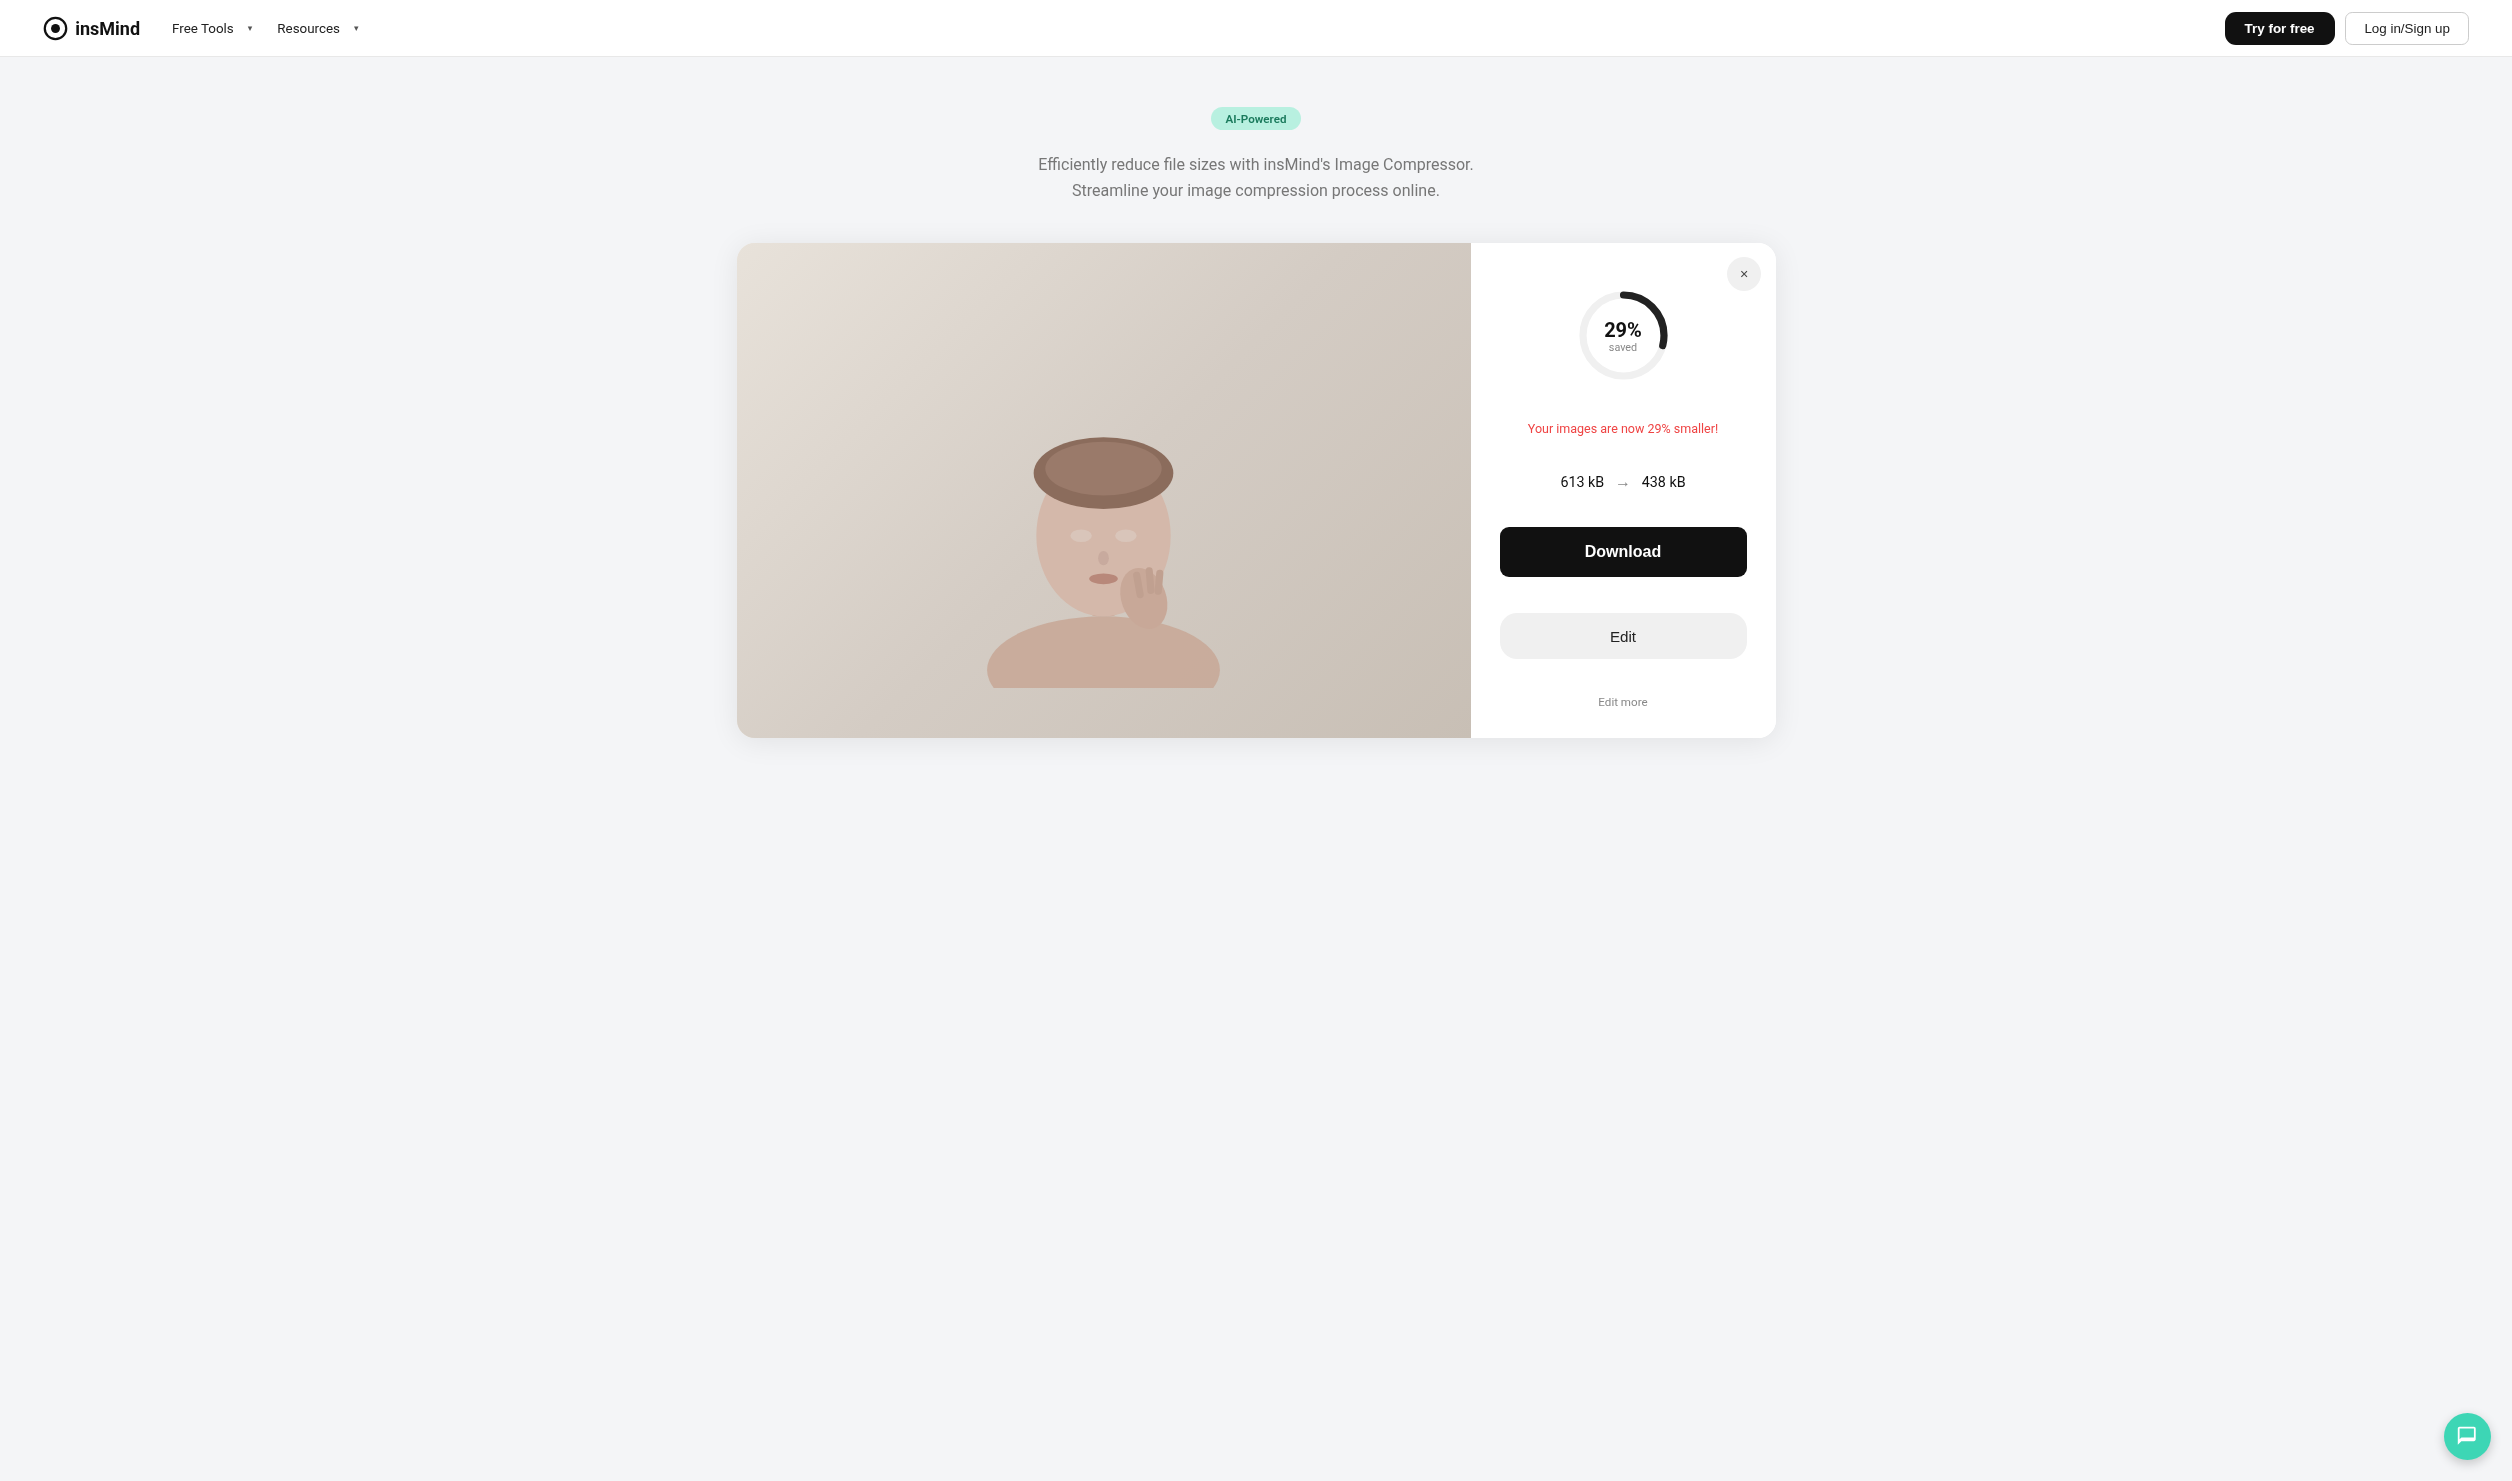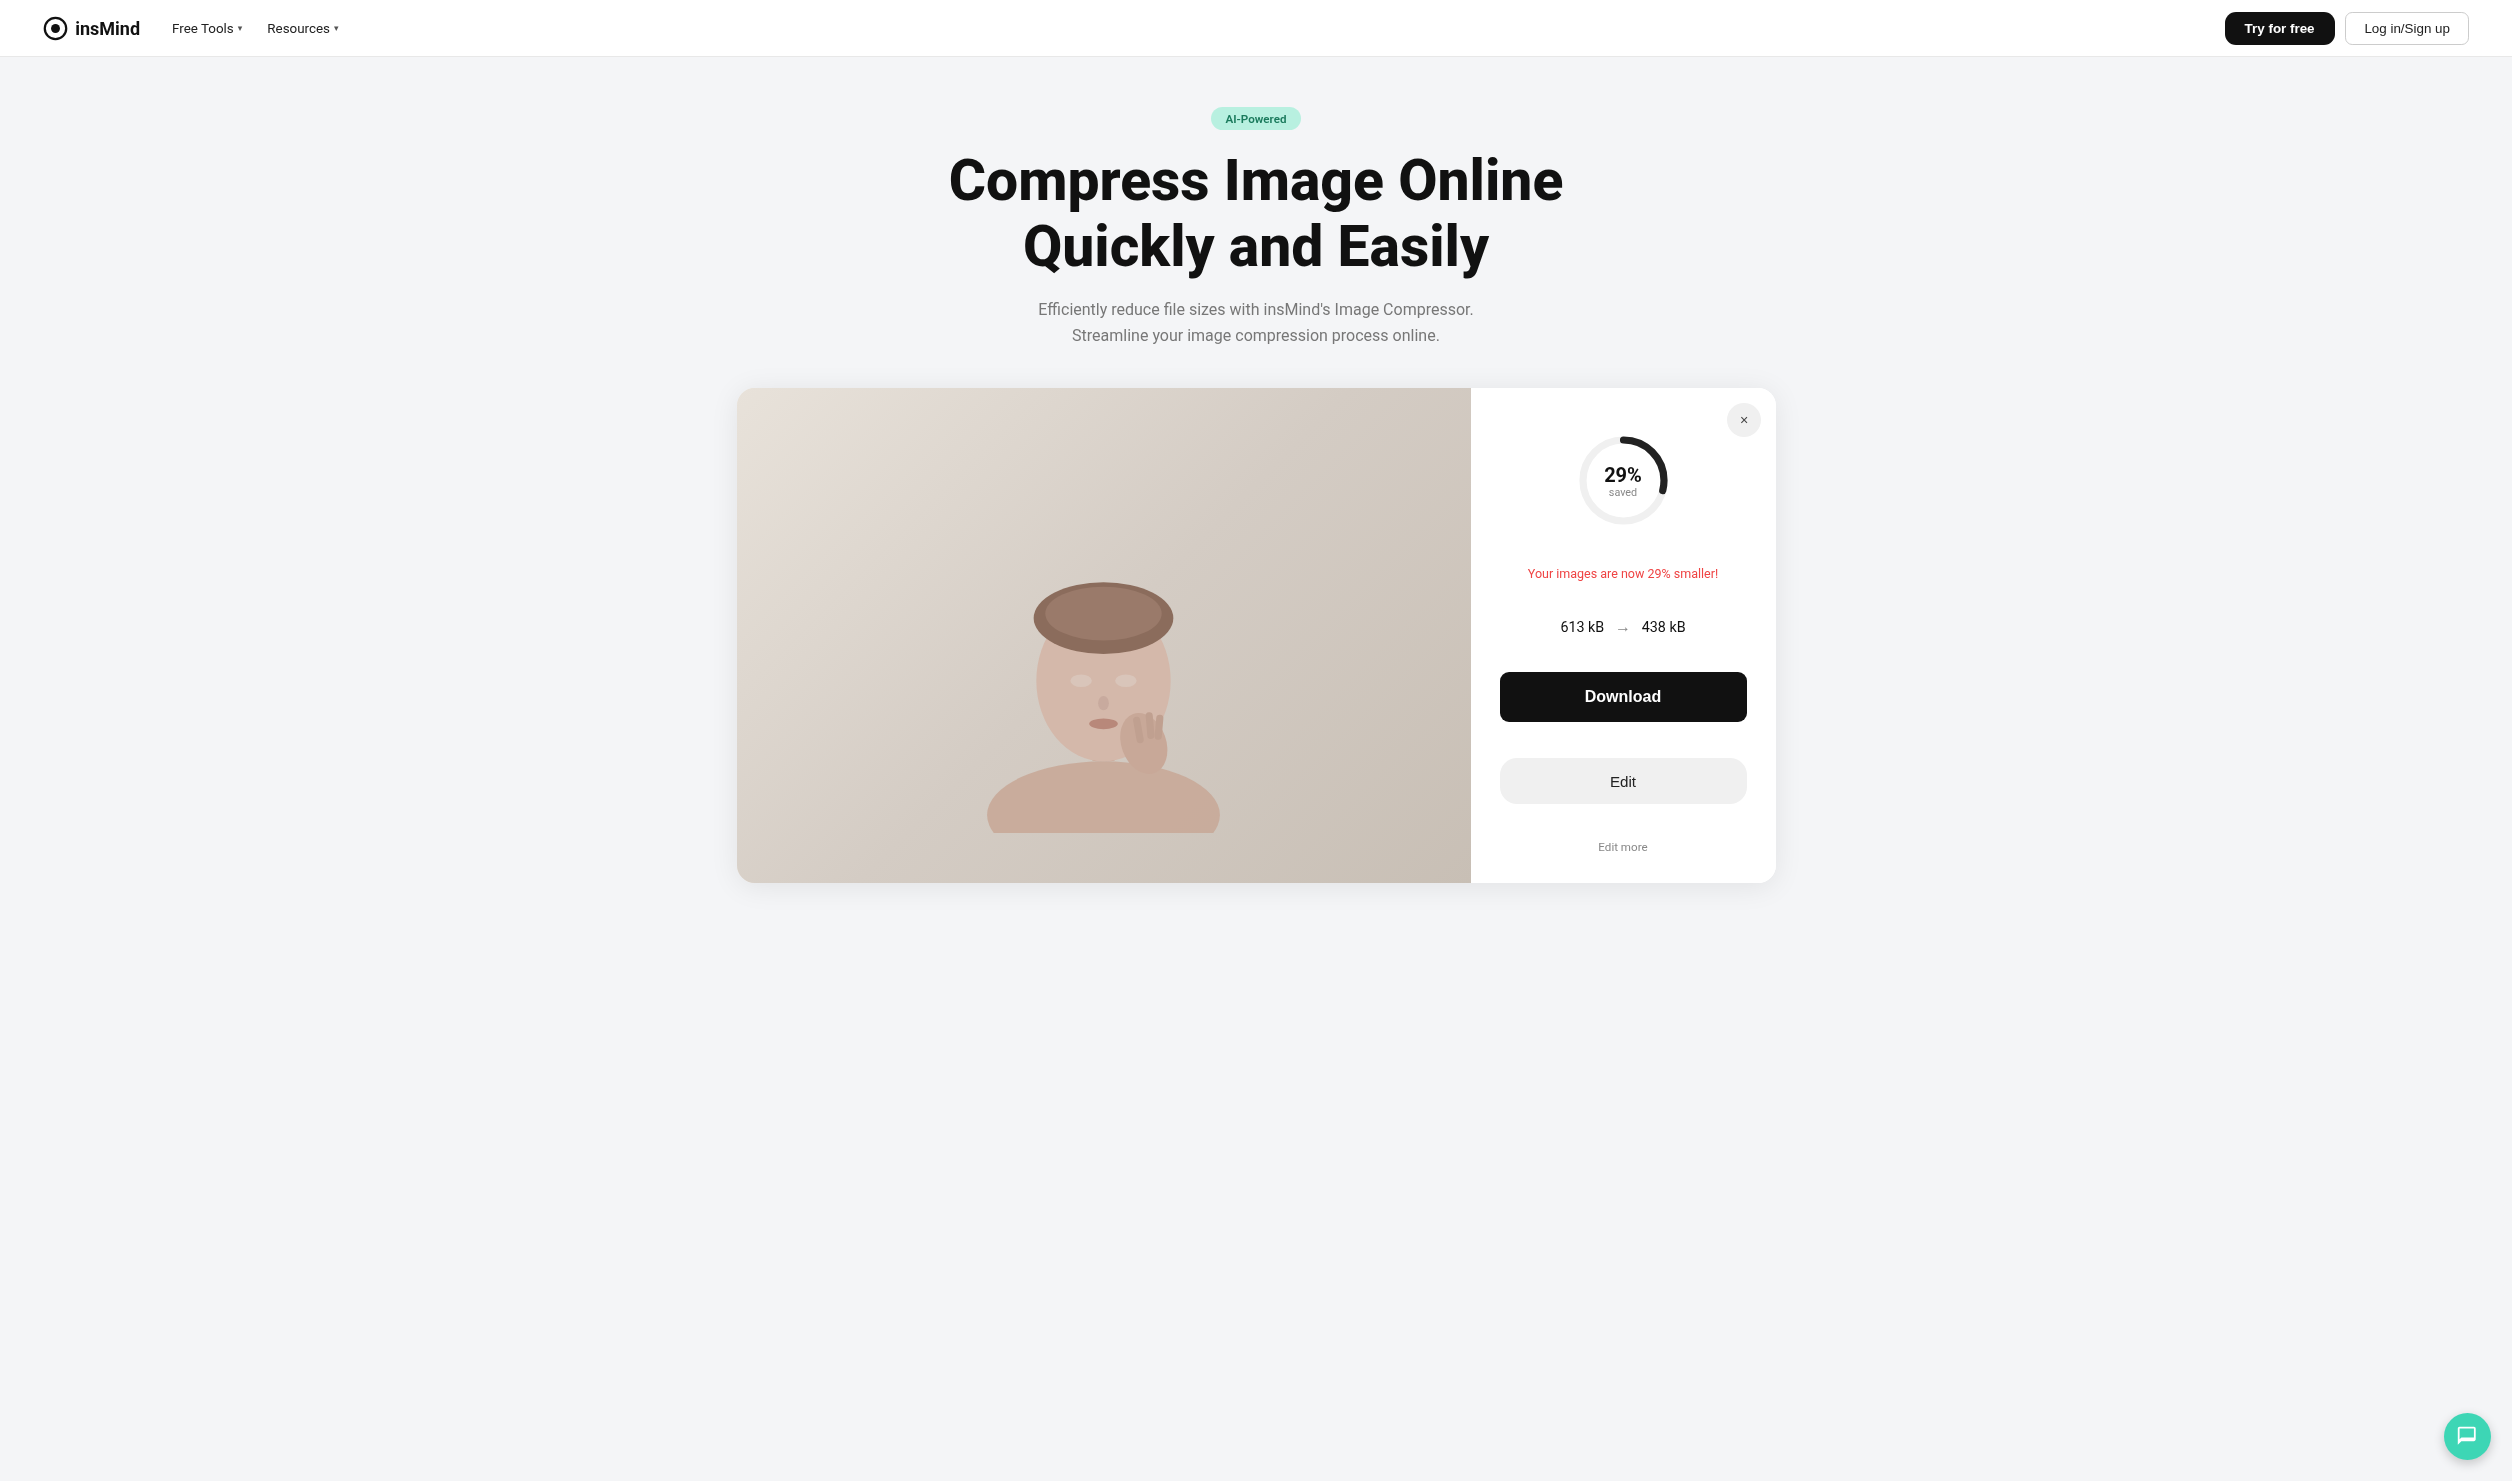--- a/index.html
+++ b/index.html
@@ -41,21 +41,21 @@
       height: 25px;
     }
     .nav-menu {
       display: flex;
       align-items: center;
       gap: 25px;
     }
     .nav-item {
       display: flex;
       align-items: center;
-      gap: 4px;
+      gap: 14px;
       font-size: 13.4px;
       color: #222;
       cursor: pointer;
     }
     .chevron {
       font-size: 9px;
       color: #555;
     }
     .nav-right {
       display: flex;
@@ -329,24 +329,20 @@
     </div>
   </div>
   <div class="nav-right">
     <button class="btn-try">Try for free</button>
     <button class="btn-login">Log in/Sign up</button>
   </div>
 </nav>
 
 <section class="hero">
   <span class="badge">AI-Powered</span>
-  <h1 class="hero-title">
-    <span>Compress Image Online</span><br>
-    <span>Quickly and Easily</span>
-  </h1>
   <p class="hero-subtitle">
     <span>Efficiently reduce file sizes with insMind's Image Compressor.</span><br>
     <span>Streamline your image compression process online.</span>
   </p>
 </section>
 
 <div class="tool-wrapper">
   <div class="tool-card">
 
     <button class="close-btn">×</button>

